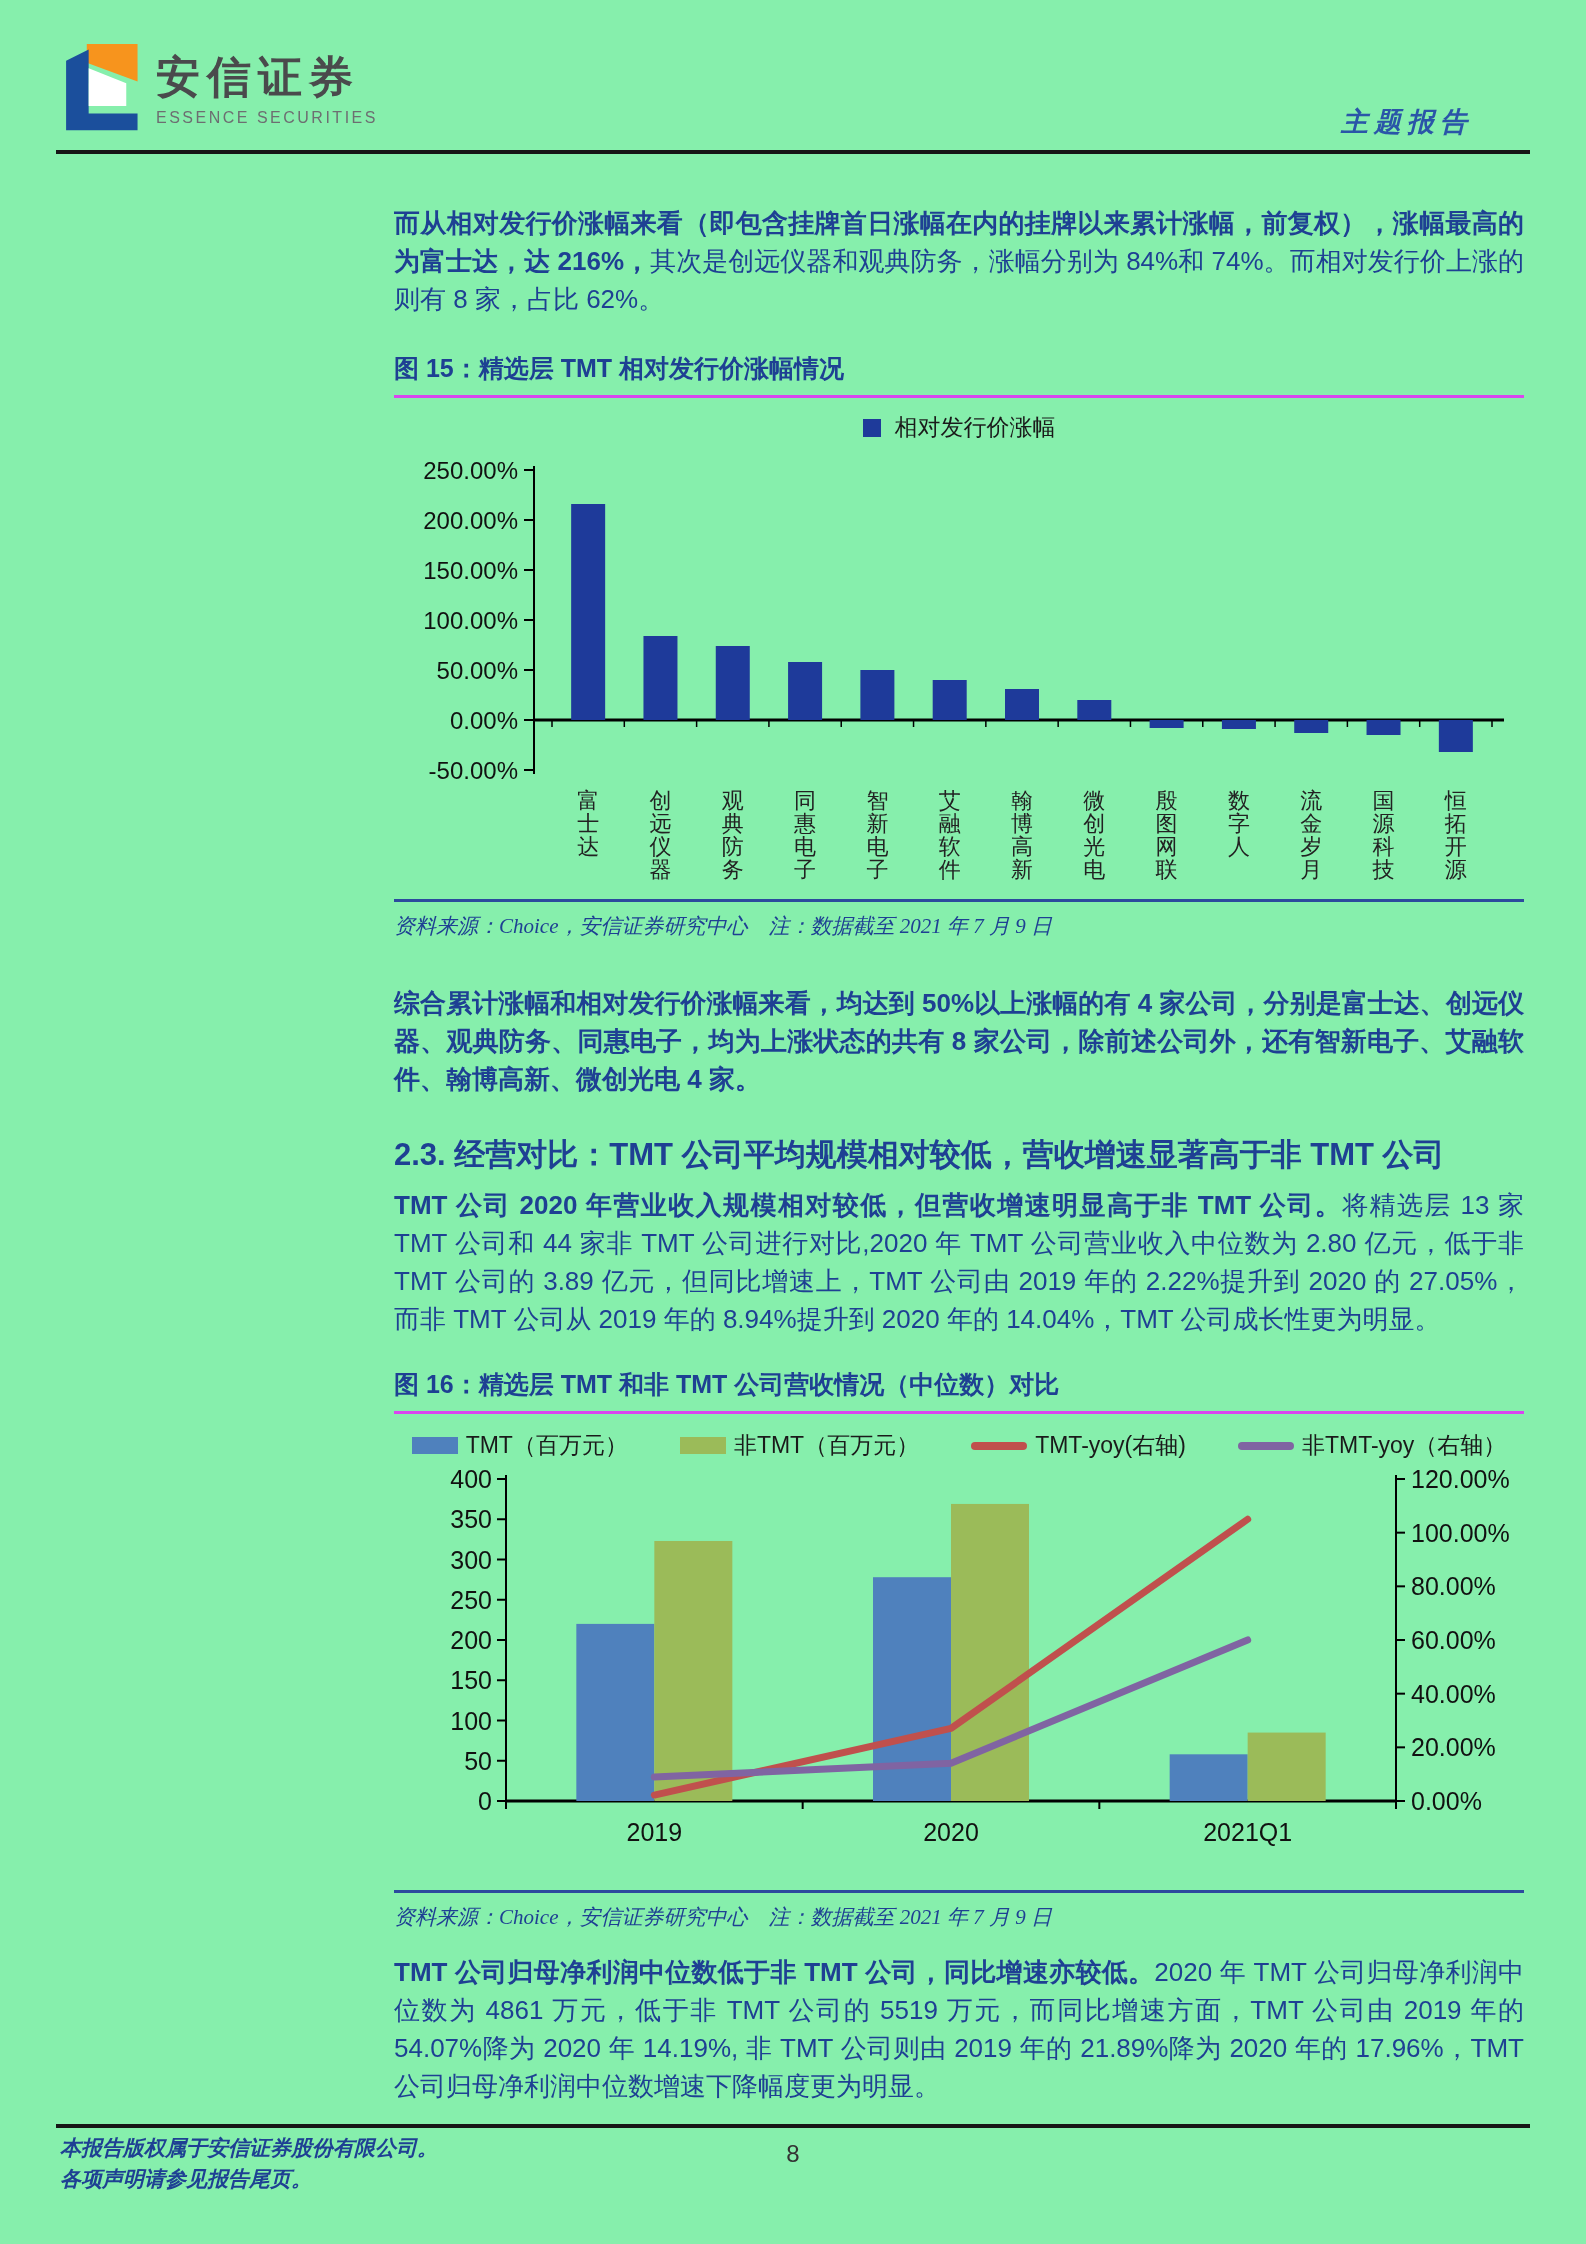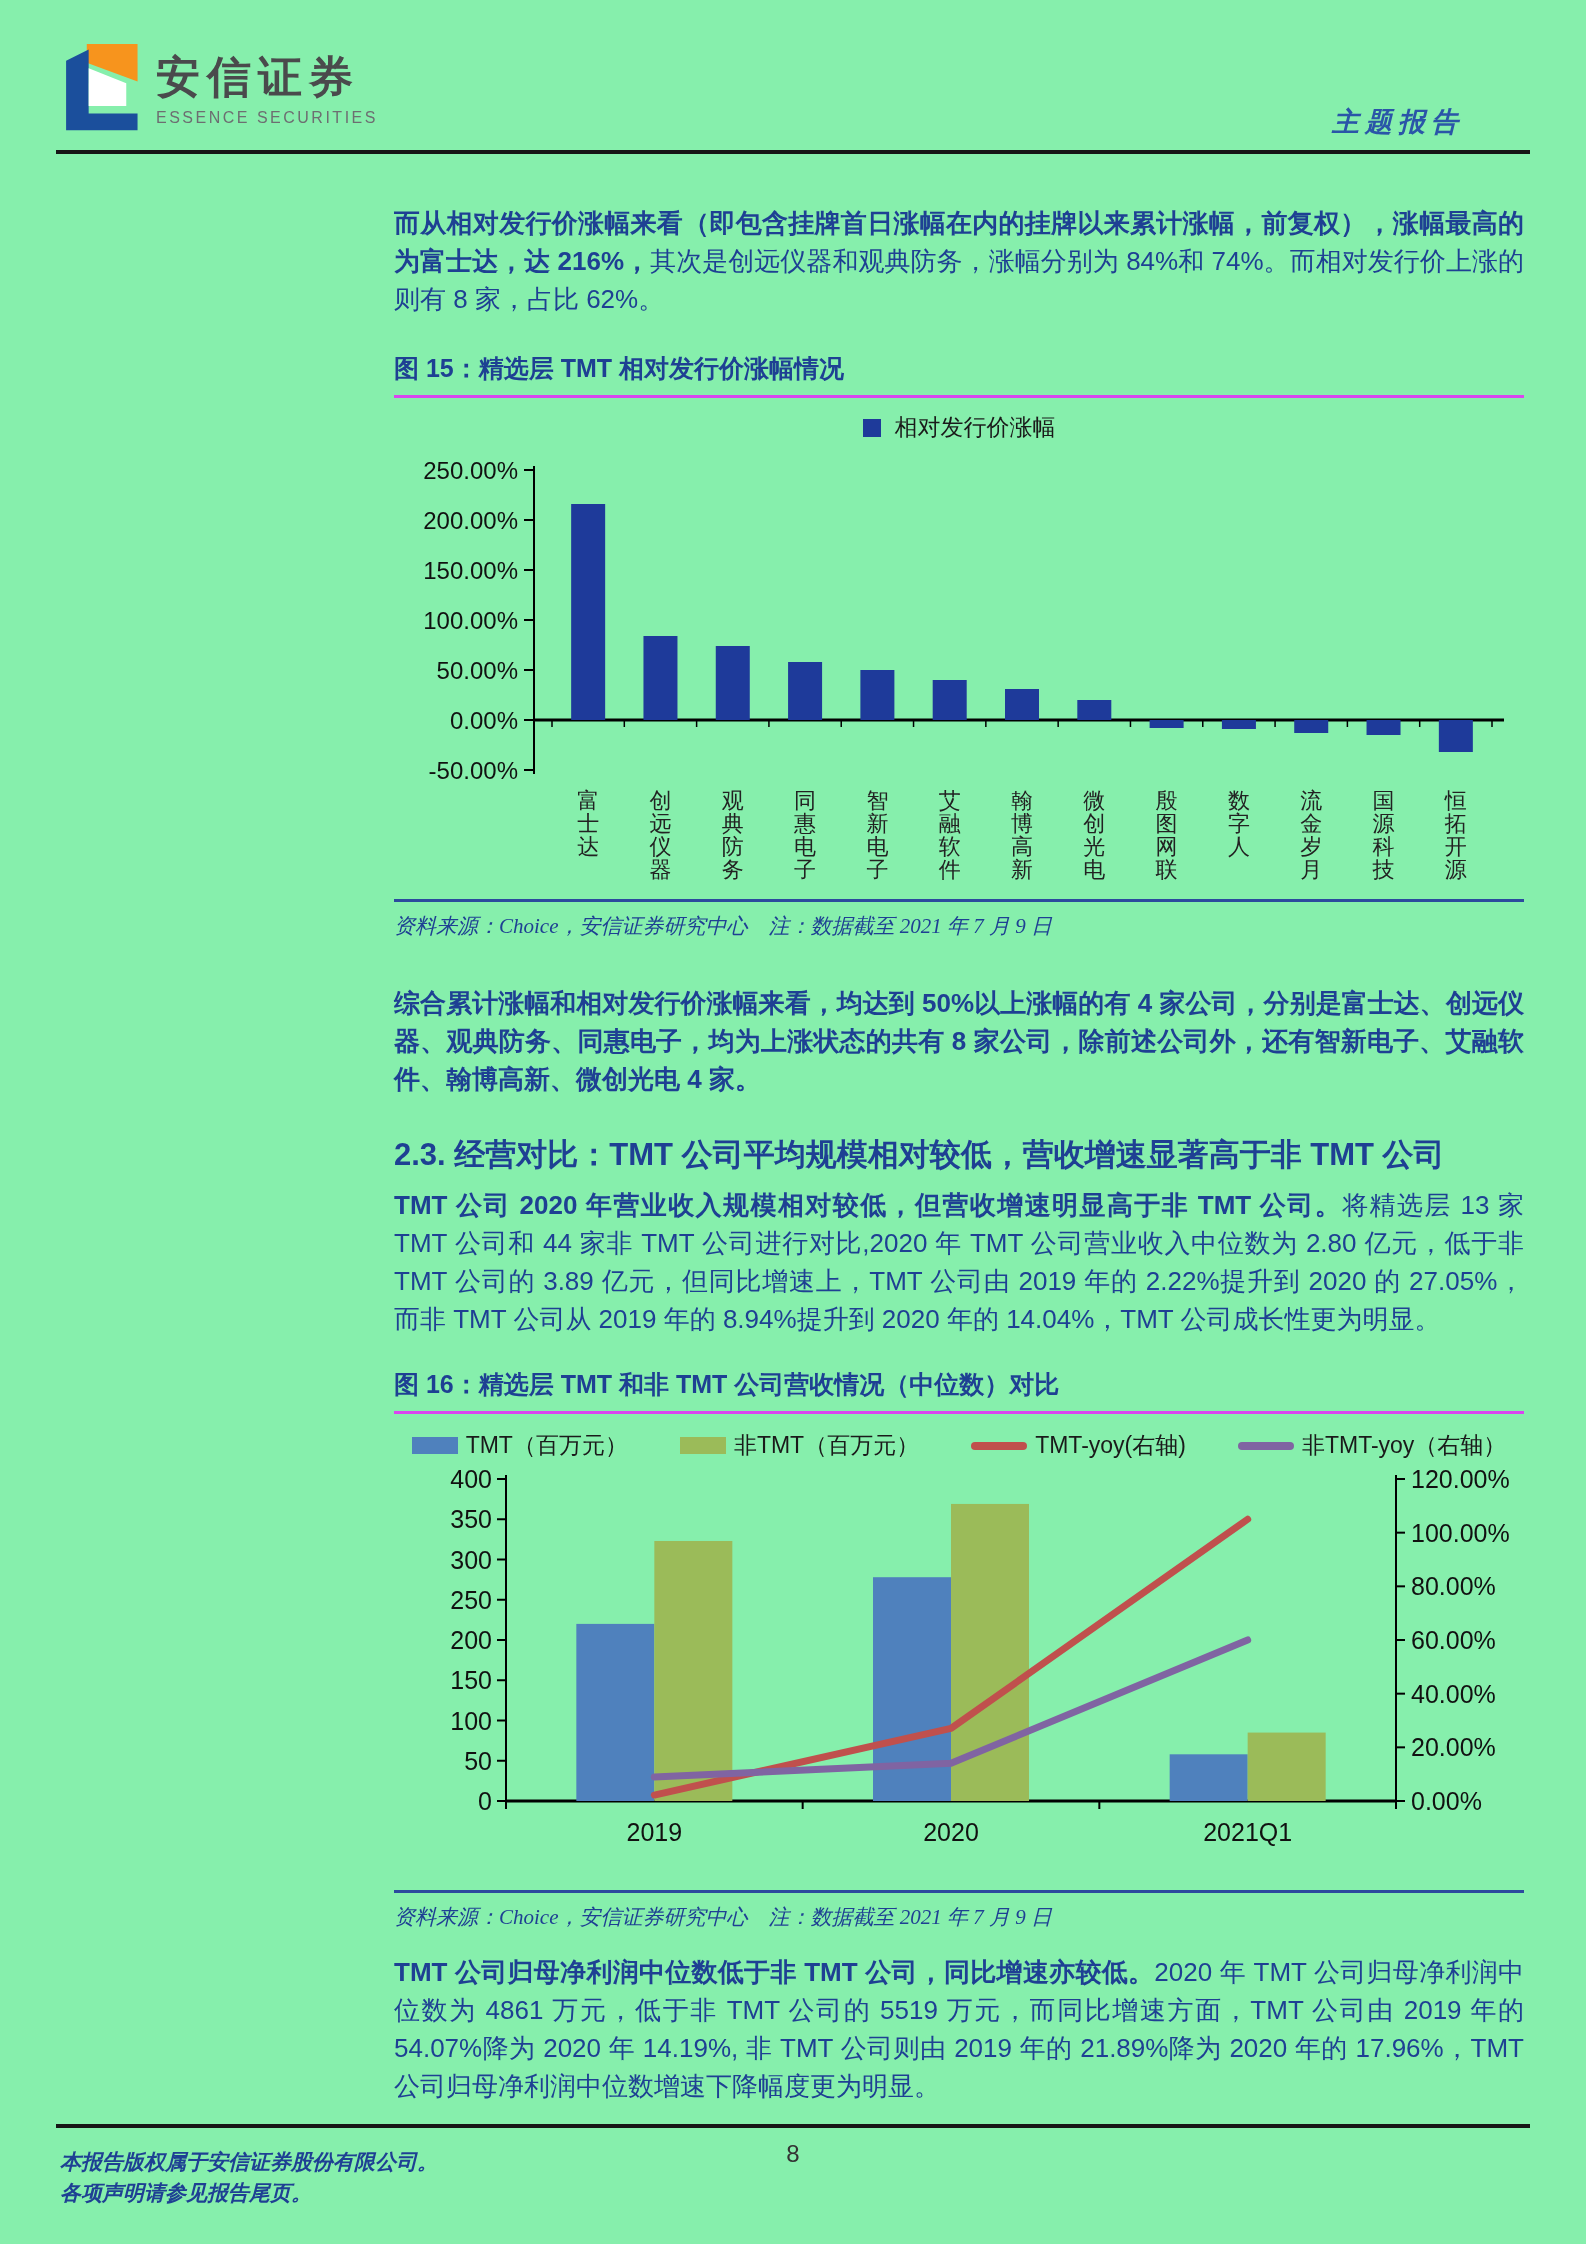--- a/index.html
+++ b/index.html
@@ -3,21 +3,21 @@
 <meta charset="utf-8">
 <style>
   html,body{margin:0;padding:0;background:#fff;}
   .page{position:relative;width:1586px;height:2244px;background:#86efac;overflow:hidden;
         font-family:"Liberation Sans","DejaVu Sans",sans-serif;color:#1e4093;}
   
   .brand{position:absolute;top:42px;left:58px;display:flex;align-items:center;gap:16px;}
   .brand-mark{width:82px;height:94px;}
   .brand-text .cn{font-size:44px;font-weight:bold;color:#4a4a4c;letter-spacing:7px;line-height:52px;}
   .brand-text .en{font-size:16px;color:#6d6e71;letter-spacing:2.5px;margin-top:6px;}
-  .doc-type{position:absolute;top:104px;right:122px;font-size:27px;color:#2a55a8;
+  .doc-type{position:absolute;top:104px;right:113px;font-size:27px;color:#2a55a8;
             font-style:italic;letter-spacing:6px;font-weight:bold;}
   .header-rule{position:absolute;top:150px;left:56px;right:56px;height:4px;background:#161616;}
   
   .main{position:absolute;left:370px;top:158px;width:1130px;margin-left:24px;}
   .para{font-size:26px;line-height:38px;text-align:justify;margin:0;}
   .para .b{font-weight:bold;}
   .p1{margin-top:46px;}
   .p2{margin-top:44px;font-weight:bold;}
   .h23{margin-top:40px;font-size:31px;line-height:34px;font-weight:bold;color:#1e4093;}
   .p3{margin-top:14px;}
@@ -32,21 +32,21 @@
               font-size:23px;color:#1a1a1a;flex-wrap:nowrap;}
   .legend-item{display:flex;align-items:center;gap:8px;white-space:nowrap;}
   .legend-item + .legend-item{margin-left:52px;}
   .sw-square{width:18px;height:18px;display:inline-block;}
   .sw-bar{width:46px;height:17px;display:inline-block;}
   .sw-line{width:56px;height:8px;border-radius:4px;display:inline-block;}
   .chart-svg{display:block;margin-top:2px;width:1126px;}
   .fig-rule{border-top:3px solid #2c4a9e;margin-top:2px;}
   .source{font-size:21px;font-style:italic;color:#1e4093;margin-top:10px;line-height:28px;font-family:Liberation Serif, serif;}
   
-  .footer{position:absolute;left:56px;right:56px;top:2124px;border-top:4px solid #161616;padding-top:18px;}
+  .footer{position:absolute;left:56px;right:56px;top:2124px;border-top:4px solid #161616;padding-top:4px;}
   .footer-line{font-size:21px;font-weight:bold;font-style:italic;color:#1e4093;line-height:31px;margin-left:4px;}
   .page-num{position:absolute;left:50%;transform:translateX(-50%);top:12px;font-size:24px;color:#333;font-style:normal;}
 </style>
 </head>
 <body>
 
 <div class="page">
 
   <div class="brand">
     <svg class="brand-mark" viewBox="0 0 86 100">

